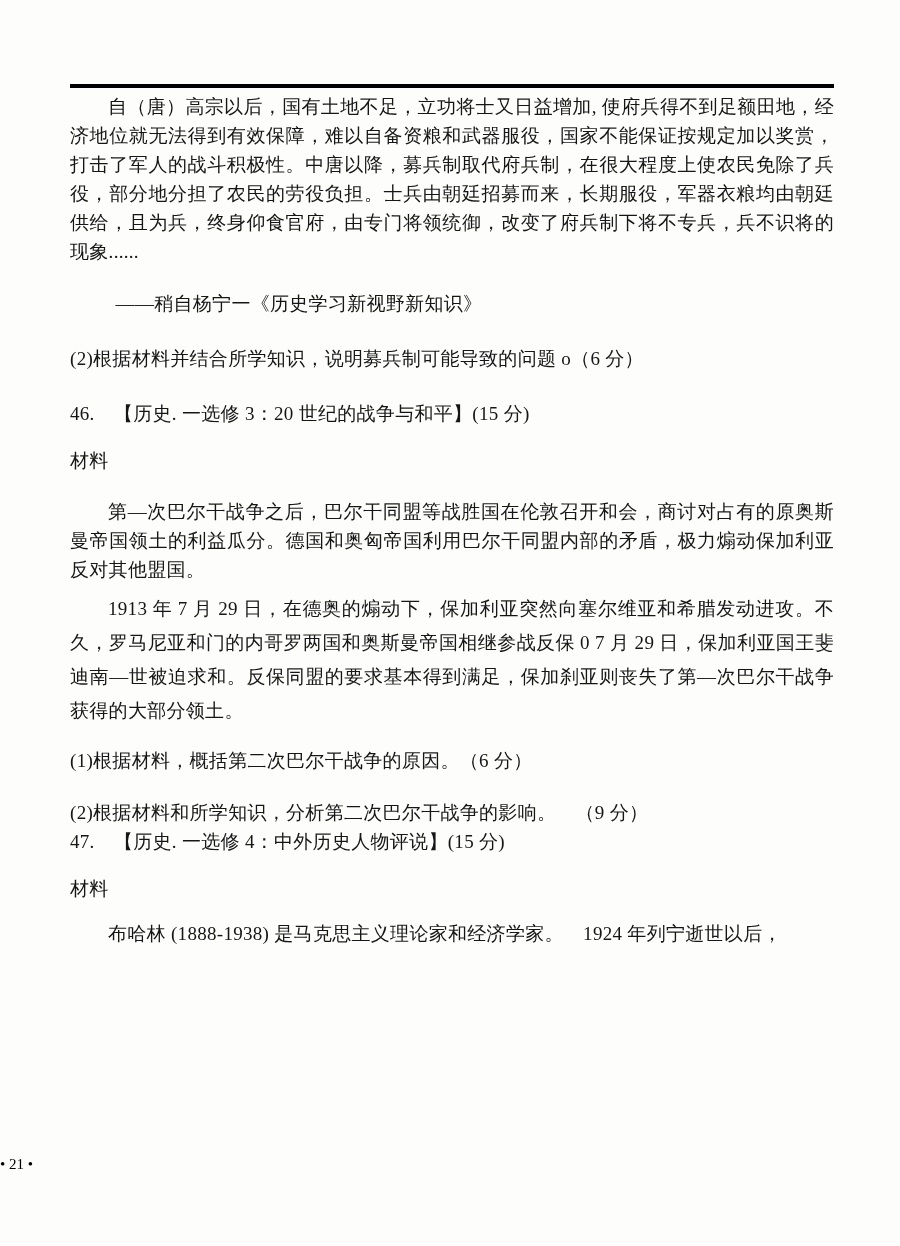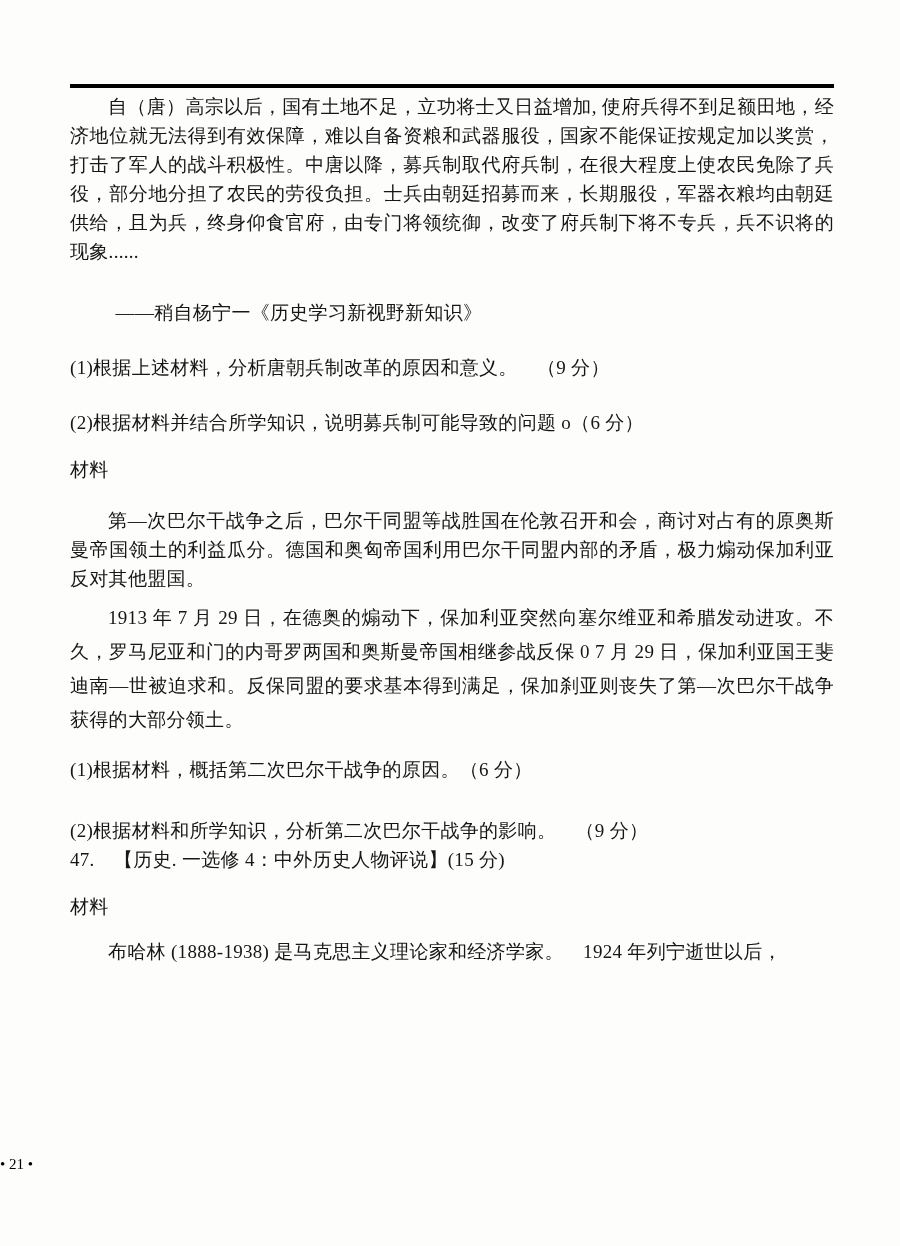--- a/index.html
+++ b/index.html
@@ -32,21 +32,21 @@
     margin: 0;
   }
   .indent2 { text-indent: 2em; }
   .src-indent { text-indent: 2.4em; text-align: left; }
   .loose { line-height: 34px; }
   .mt4  { margin-top: 4px; }
   .mt6  { margin-top: 22px; }
   .mt8  { margin-top: 8px; }
   .mt10 { margin-top: 16px; }
   .mt18 { margin-top: 18px; }
-  .mt22 { margin-top: 32px; }
+  .mt22 { margin-top: 23px; }
   .mt24 { }
   .mt26 { margin-top: 26px; }
   .footer {
     position: absolute;
     top: 1156px;
     left: 0;
     width: 100%;
     text-align: left;
     font-size: 15px;
     color: #000000;
@@ -56,24 +56,24 @@
 <body>
 
 <div class="page">
 
   <div class="rule"></div>
 
   <p class="block indent2 mt4">自（唐）高宗以后，国有土地不足，立功将士又日益增加, 使府兵得不到足额田地，经济地位就无法得到有效保障，难以自备资粮和武器服役，国家不能保证按规定加以奖赏，打击了军人的战斗积极性。中唐以降，募兵制取代府兵制，在很大程度上使农民免除了兵役，部分地分担了农民的劳役负担。士兵由朝廷招募而来，长期服役，军器衣粮均由朝廷供给，且为兵，终身仰食官府，由专门将领统御，改变了府兵制下将不专兵，兵不识将的现象......</p>
 
   <p class="block src-indent mt22">——稍自杨宁一《历史学习新视野新知识》</p>
 
-  <p class="block mt26">(1)根据上述材料，分析唐朝兵制改革的原因和意义。　（9 分）</p>
 
   <p class="block mt26">(2)根据材料并结合所学知识，说明募兵制可能导致的问题 o（6 分）</p>
 
+  <p class="block mt26">46.　【历史. 一选修 3：20 世纪的战争与和平】(15 分)</p>
 
   <p class="block mt18">材料</p>
 
   <p class="block indent2 mt6">第—次巴尔干战争之后，巴尔干同盟等战胜国在伦敦召开和会，商讨对占有的原奥斯曼帝国领土的利益瓜分。德国和奥匈帝国利用巴尔干同盟内部的矛盾，极力煽动保加利亚反对其他盟国。</p>
 
   <p class="block indent2 loose mt8">1913 年 7 月 29 日，在德奥的煽动下，保加利亚突然向塞尔维亚和希腊发动进攻。不久，罗马尼亚和门的内哥罗两国和奥斯曼帝国相继参战反保 0 7 月 29 日，保加利亚国王斐迪南—世被迫求和。反保同盟的要求基本得到满足，保加刹亚则丧失了第—次巴尔干战争获得的大部分领土。</p>
 
 
   <p class="block mt18">(1)根据材料，概括第二次巴尔干战争的原因。（6 分）</p>
 

